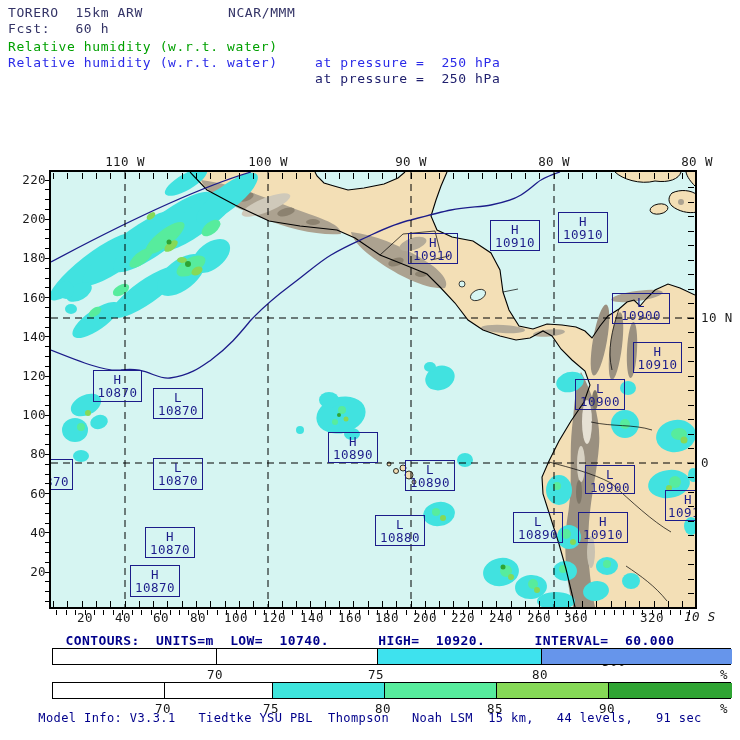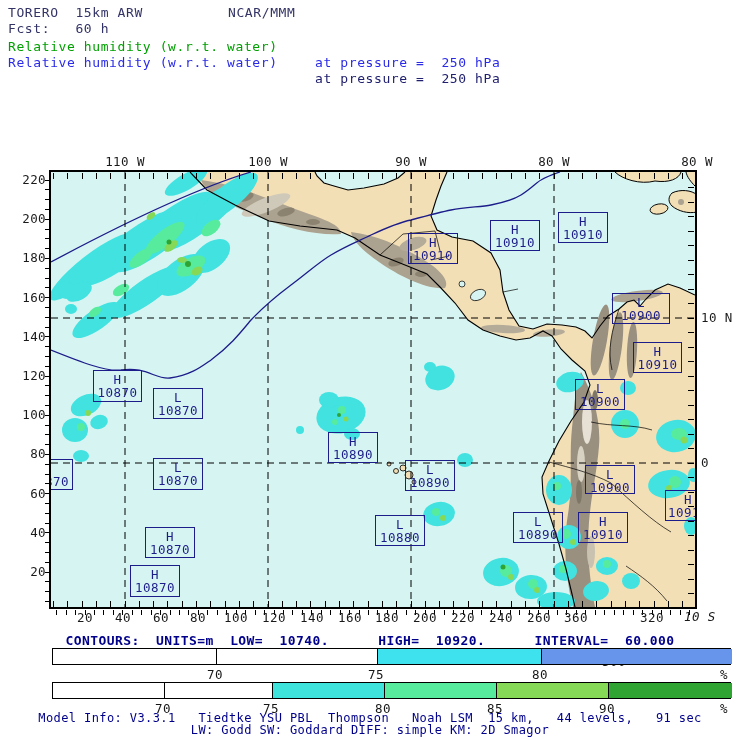--- a/index.html
+++ b/index.html
@@ -513,21 +513,20 @@
         <line x1="44.5" y1="562.2" x2="50.5" y2="562.2"></line>
         <line x1="44.5" y1="572" x2="50.5" y2="572"></line>
         <line x1="44.5" y1="581.8" x2="50.5" y2="581.8"></line>
         <line x1="44.5" y1="591.6" x2="50.5" y2="591.6"></line>
         <line x1="44.5" y1="601.4000000000001" x2="50.5" y2="601.4000000000001"></line>
       </g>
     </svg>
 
   <div class="ctitle">CONTOURS:  UNITS=m  LOW=  10740.      HIGH=  10920.      INTERVAL=  60.000</div>
   <div class="minfo" style="top:712px">Model Info: V3.3.1   Tiedtke YSU PBL  Thompson   Noah LSM  15 km,   44 levels,   91 sec</div>
-  <div class="minfo" style="top:724px">LW: Godd SW: Goddard DIFF: simple KM: 2D Smagor</div>
 <div class="axlbl" style="left: 125px; top: 155px; transform: translateX(-50%);">110 W</div>
     <div class="axlbl" style="left: 268px; top: 155px; transform: translateX(-50%);">100 W</div>
     <div class="axlbl" style="left: 411px; top: 155px; transform: translateX(-50%);">90 W</div>
     <div class="axlbl" style="left: 554px; top: 155px; transform: translateX(-50%);">80 W</div>
     <div class="axlbl" style="left: 697px; top: 155px; transform: translateX(-50%);">80 W</div>
     <div class="axlbl" style="left: 85px; top: 611px; transform: translateX(-50%);">20</div>
     <div class="axlbl" style="left: 123px; top: 611px; transform: translateX(-50%);">40</div>
     <div class="axlbl" style="left: 161px; top: 611px; transform: translateX(-50%);">60</div>
     <div class="axlbl" style="left: 198px; top: 611px; transform: translateX(-50%);">80</div>
     <div class="axlbl" style="left: 236px; top: 611px; transform: translateX(-50%);">100</div>

